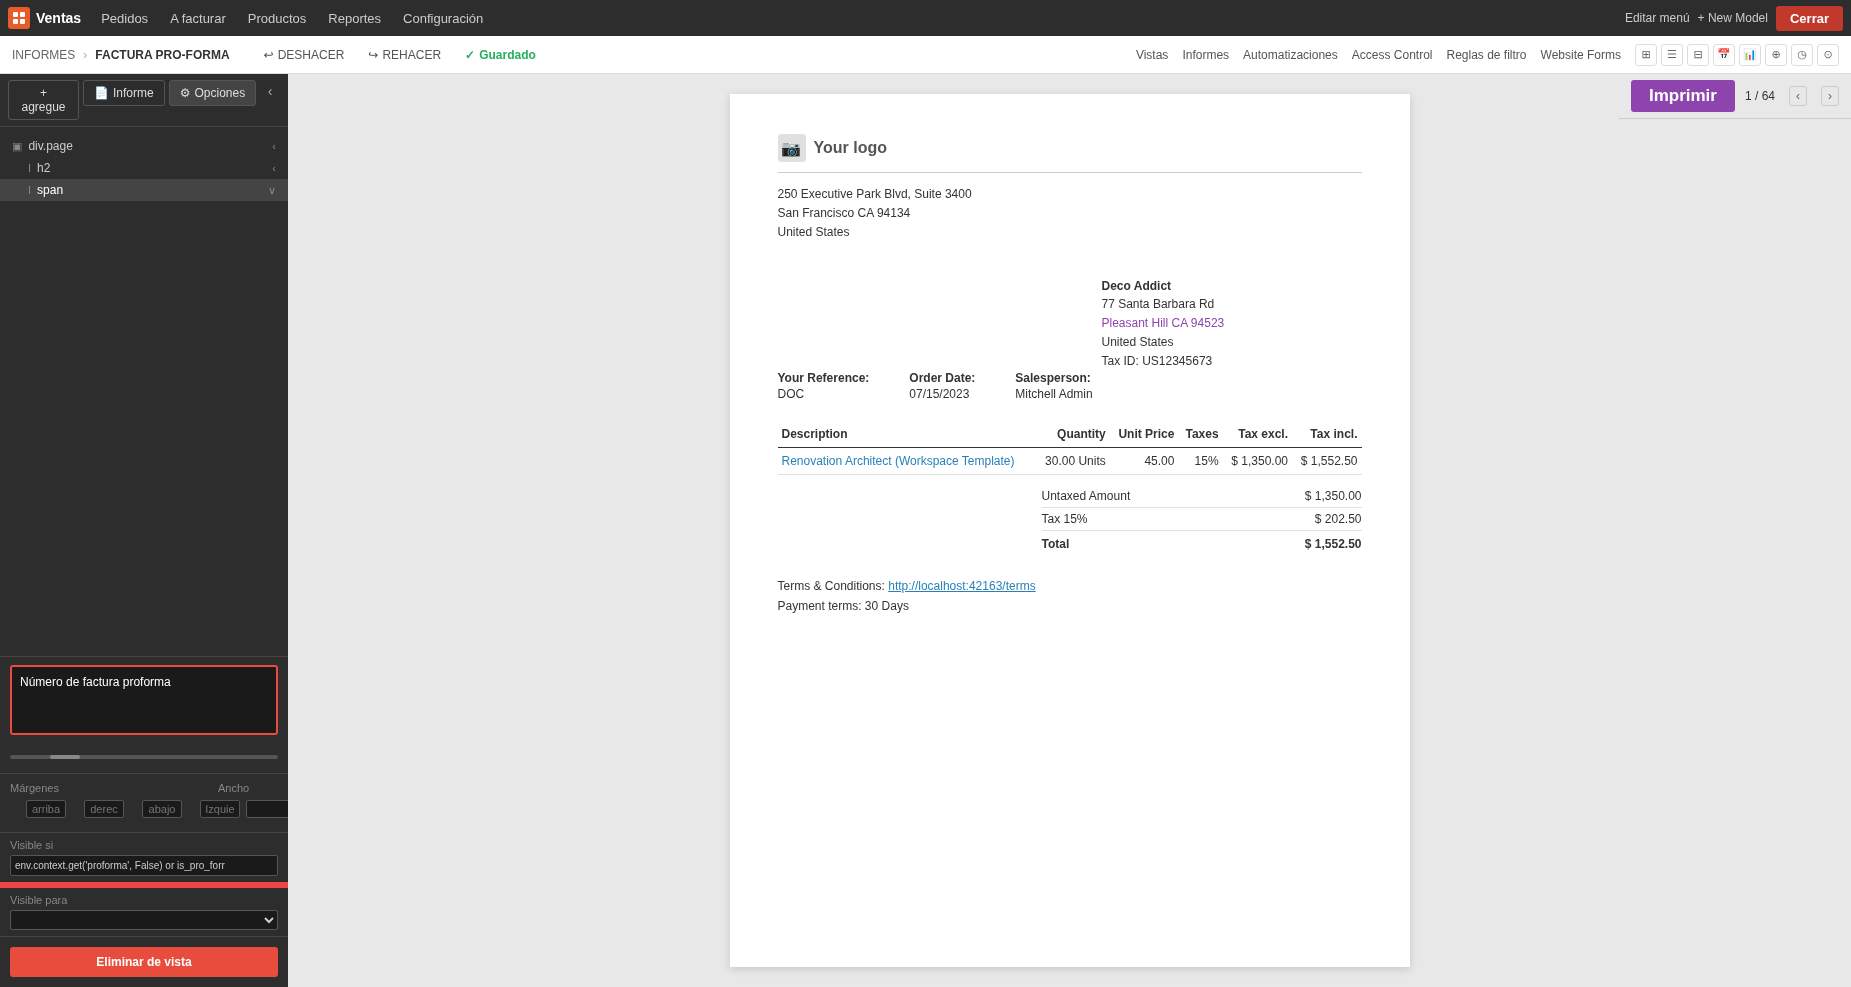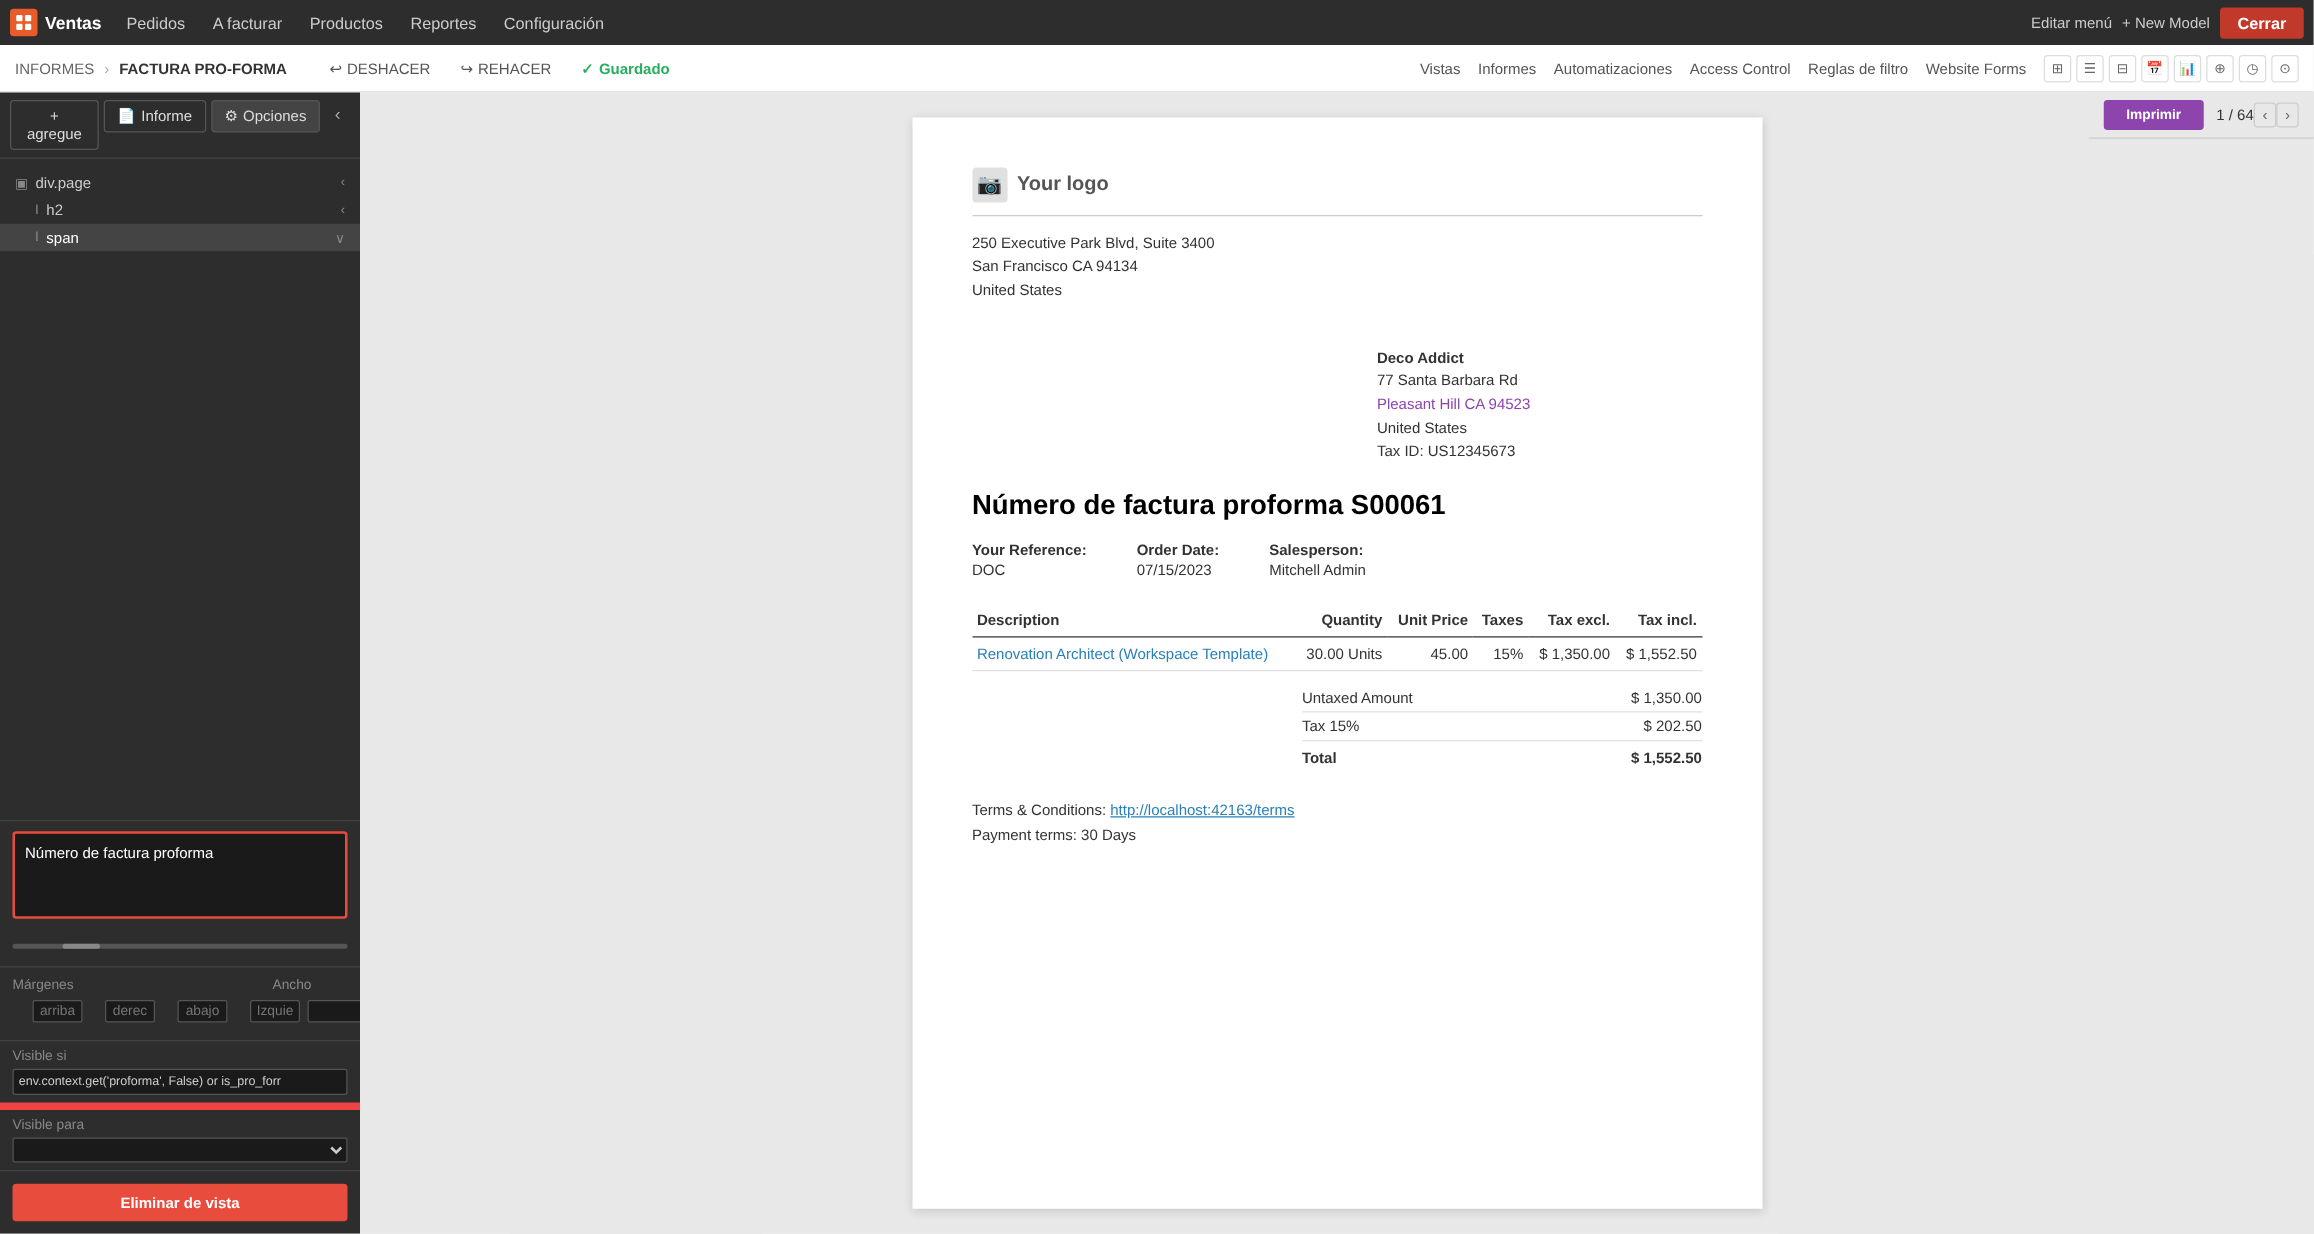--- a/index.html
+++ b/index.html
@@ -374,29 +374,29 @@
       margin-top: 24px;
       font-size: 12px;
       color: #333;
     }
     .doc-footer .terms-link { color: #2980b9; }
     .btn-print {
       background: #8e44ad;
       color: #fff;
       border: none;
       padding: 6px 18px;
-      font-size: 11px;
+      font-size: 17px;
       border-radius: 3px;
       cursor: pointer;
       font-weight: bold;
     }
     .pagination {
       display: flex;
       align-items: center;
-      gap: 0;
+      gap: 14px;
       font-size: 13px;
       color: #333;
     }
     .pagination .page-info { font-size: 12px; }
     .pagination .pag-btn {
       background: none; border: 1px solid #ccc; padding: 2px 6px; cursor: pointer;
       border-radius: 3px; font-size: 12px; color: #666;
     }
   </style>
 </head>
@@ -569,21 +569,20 @@
           <div class="recipient-name">Deco Addict</div>
           <div class="recipient-addr">
             <div>77 Santa Barbara Rd</div>
             <div class="purple">Pleasant Hill CA 94523</div>
             <div>United States</div>
             <div>Tax ID: US12345673</div>
           </div>
         </div>
       </div>
 
-      <div class="doc-title">Número de factura proforma S00061</div>
 
       <div class="doc-meta-row">
         <div class="doc-meta-col">
           <span class="meta-label">Your Reference:</span>
           <span class="meta-value">DOC</span>
         </div>
         <div class="doc-meta-col">
           <span class="meta-label">Order Date:</span>
           <span class="meta-value">07/15/2023</span>
         </div>

